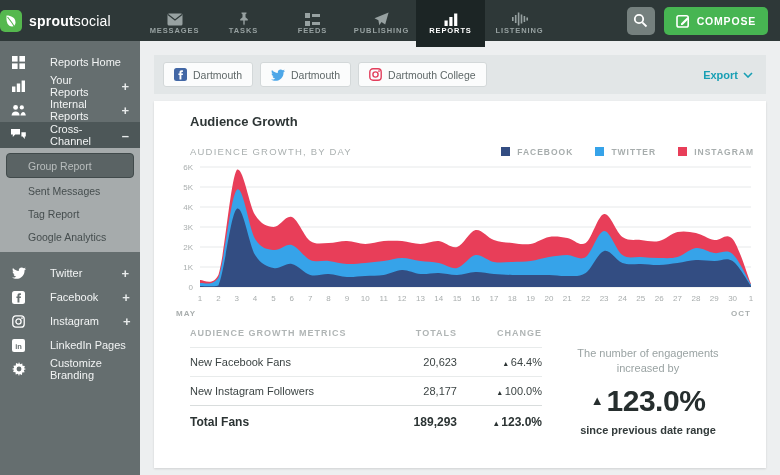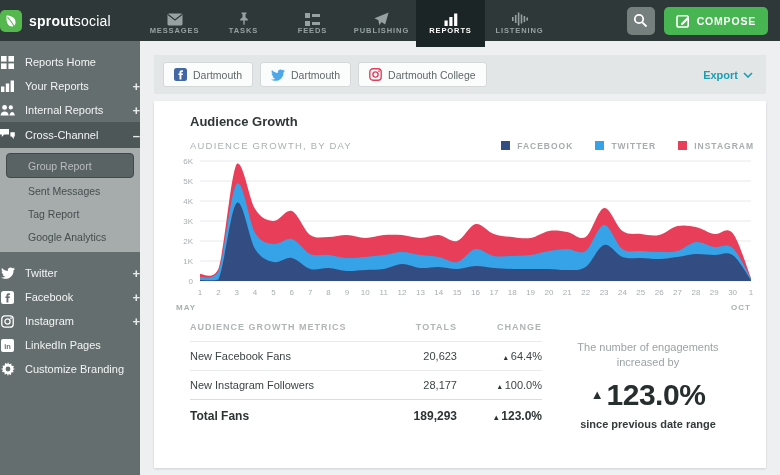--- a/index.html
+++ b/index.html
@@ -16,37 +16,37 @@
   .nav-item { width:69px; height:47px; display:flex; flex-direction:column; align-items:center; justify-content:center; gap:0; color:#97a1a1; cursor:pointer; }
   .nav-item .lbl { font-size:7.5px; font-weight:bold; letter-spacing:.9px; }
   .nav-item svg { display:block; }
   .nav-item.active { background:#1c2525; color:#ffffff; }
   .nav-right { margin-left:auto; display:flex; align-items:center; gap:9px; padding-right:12px; }
   .search-btn { width:28px; height:28px; background:#75807e; border-radius:5px; display:flex; align-items:center; justify-content:center; cursor:pointer; }
   .compose-btn { height:28px; border-radius:5px; color:#fff; display:flex; align-items:center; gap:7px; padding:0 12px; font-weight:bold; font-size:10.5px; letter-spacing:.8px; cursor:pointer; background:#47b552; }
 
   
   .sidebar { position:absolute; top:41px; left:0; width:140px; height:434px; background:#656e6f; color:#f2f4f4; padding-top:9px; }
-  .side-item { height:24px; display:flex; align-items:center; gap:10px; padding:0 0; font-size:11px; cursor:pointer; }
+  .side-item { height:24px; display:flex; align-items:center; gap:24px; padding:0 11px; font-size:11px; cursor:pointer; }
   .side-item .sicon { width:15px; display:flex; justify-content:center; flex-shrink:0; }
   .side-item .plus { margin-left:auto; font-size:13px; font-weight:bold; color:#e8ebeb; }
   .side-item.section-open { background:#4d5758; height:26px; }
   .submenu { background:#a6abac; padding:4px 0; }
   .submenu-item { height:23px; display:flex; align-items:center; padding:0 12px 0 28px; color:#454d4e; font-size:10.5px; cursor:pointer; }
   .submenu-item.selected { background:#5a6364; border:1px solid #414a4b; border-radius:4px; margin:1px 6px; padding-left:21px; height:25px; color:#b9bebe; }
   .side-gap { height:9px; }
 
   
   .main { position:absolute; top:41px; left:140px; width:640px; height:434px; }
   .filterbar { margin:14px 14px 0 14px; height:39px; background:#e2e6e7; display:flex; align-items:center; padding:0 9px; }
   .chip { background:#fbfcfc; border:1px solid #d3d8d9; border-radius:3px; height:25px; display:flex; align-items:center; gap:6px; padding:0 10px; font-size:10.5px; color:#5f6868; margin-right:7px; cursor:pointer; }
   .export { margin-left:auto; font-size:11px; font-weight:bold; display:flex; align-items:center; gap:5px; cursor:pointer; padding-right:4px; }
 
   .card { margin:7px 14px 0 14px; background:#ffffff; height:367px; box-shadow:0 1px 2px rgba(0,0,0,.12); padding:13px 12px 0 36px; }
-  .card-title { font-size:13px; font-weight:bold; color:#2e3636; margin-bottom:11px; }
+  .card-title { font-size:13px; font-weight:bold; color:#2e3636; margin-bottom:17px; }
   .chart-head { display:flex; align-items:center; margin-bottom:2px; }
   .chart-subtitle { font-size:9.5px; letter-spacing:1.2px; color:#aab0b0; font-weight:normal; }
   .legend { margin-left:auto; display:flex; gap:22px; }
   .legend-entry { display:flex; align-items:center; gap:7px; font-size:8.5px; letter-spacing:1px; color:#a7adad; font-weight:bold; }
   .swatch { width:9px; height:9px; display:inline-block; }
 
   .chart-wrap { margin-left:-24px; }
   .axis-text { font-size:8px; fill:#a9aeae; }
   .month-row { display:flex; justify-content:space-between; margin:-2px 3px 0 10px; font-size:8px; font-weight:bold; letter-spacing:1px; color:#a9aeae; }
 

